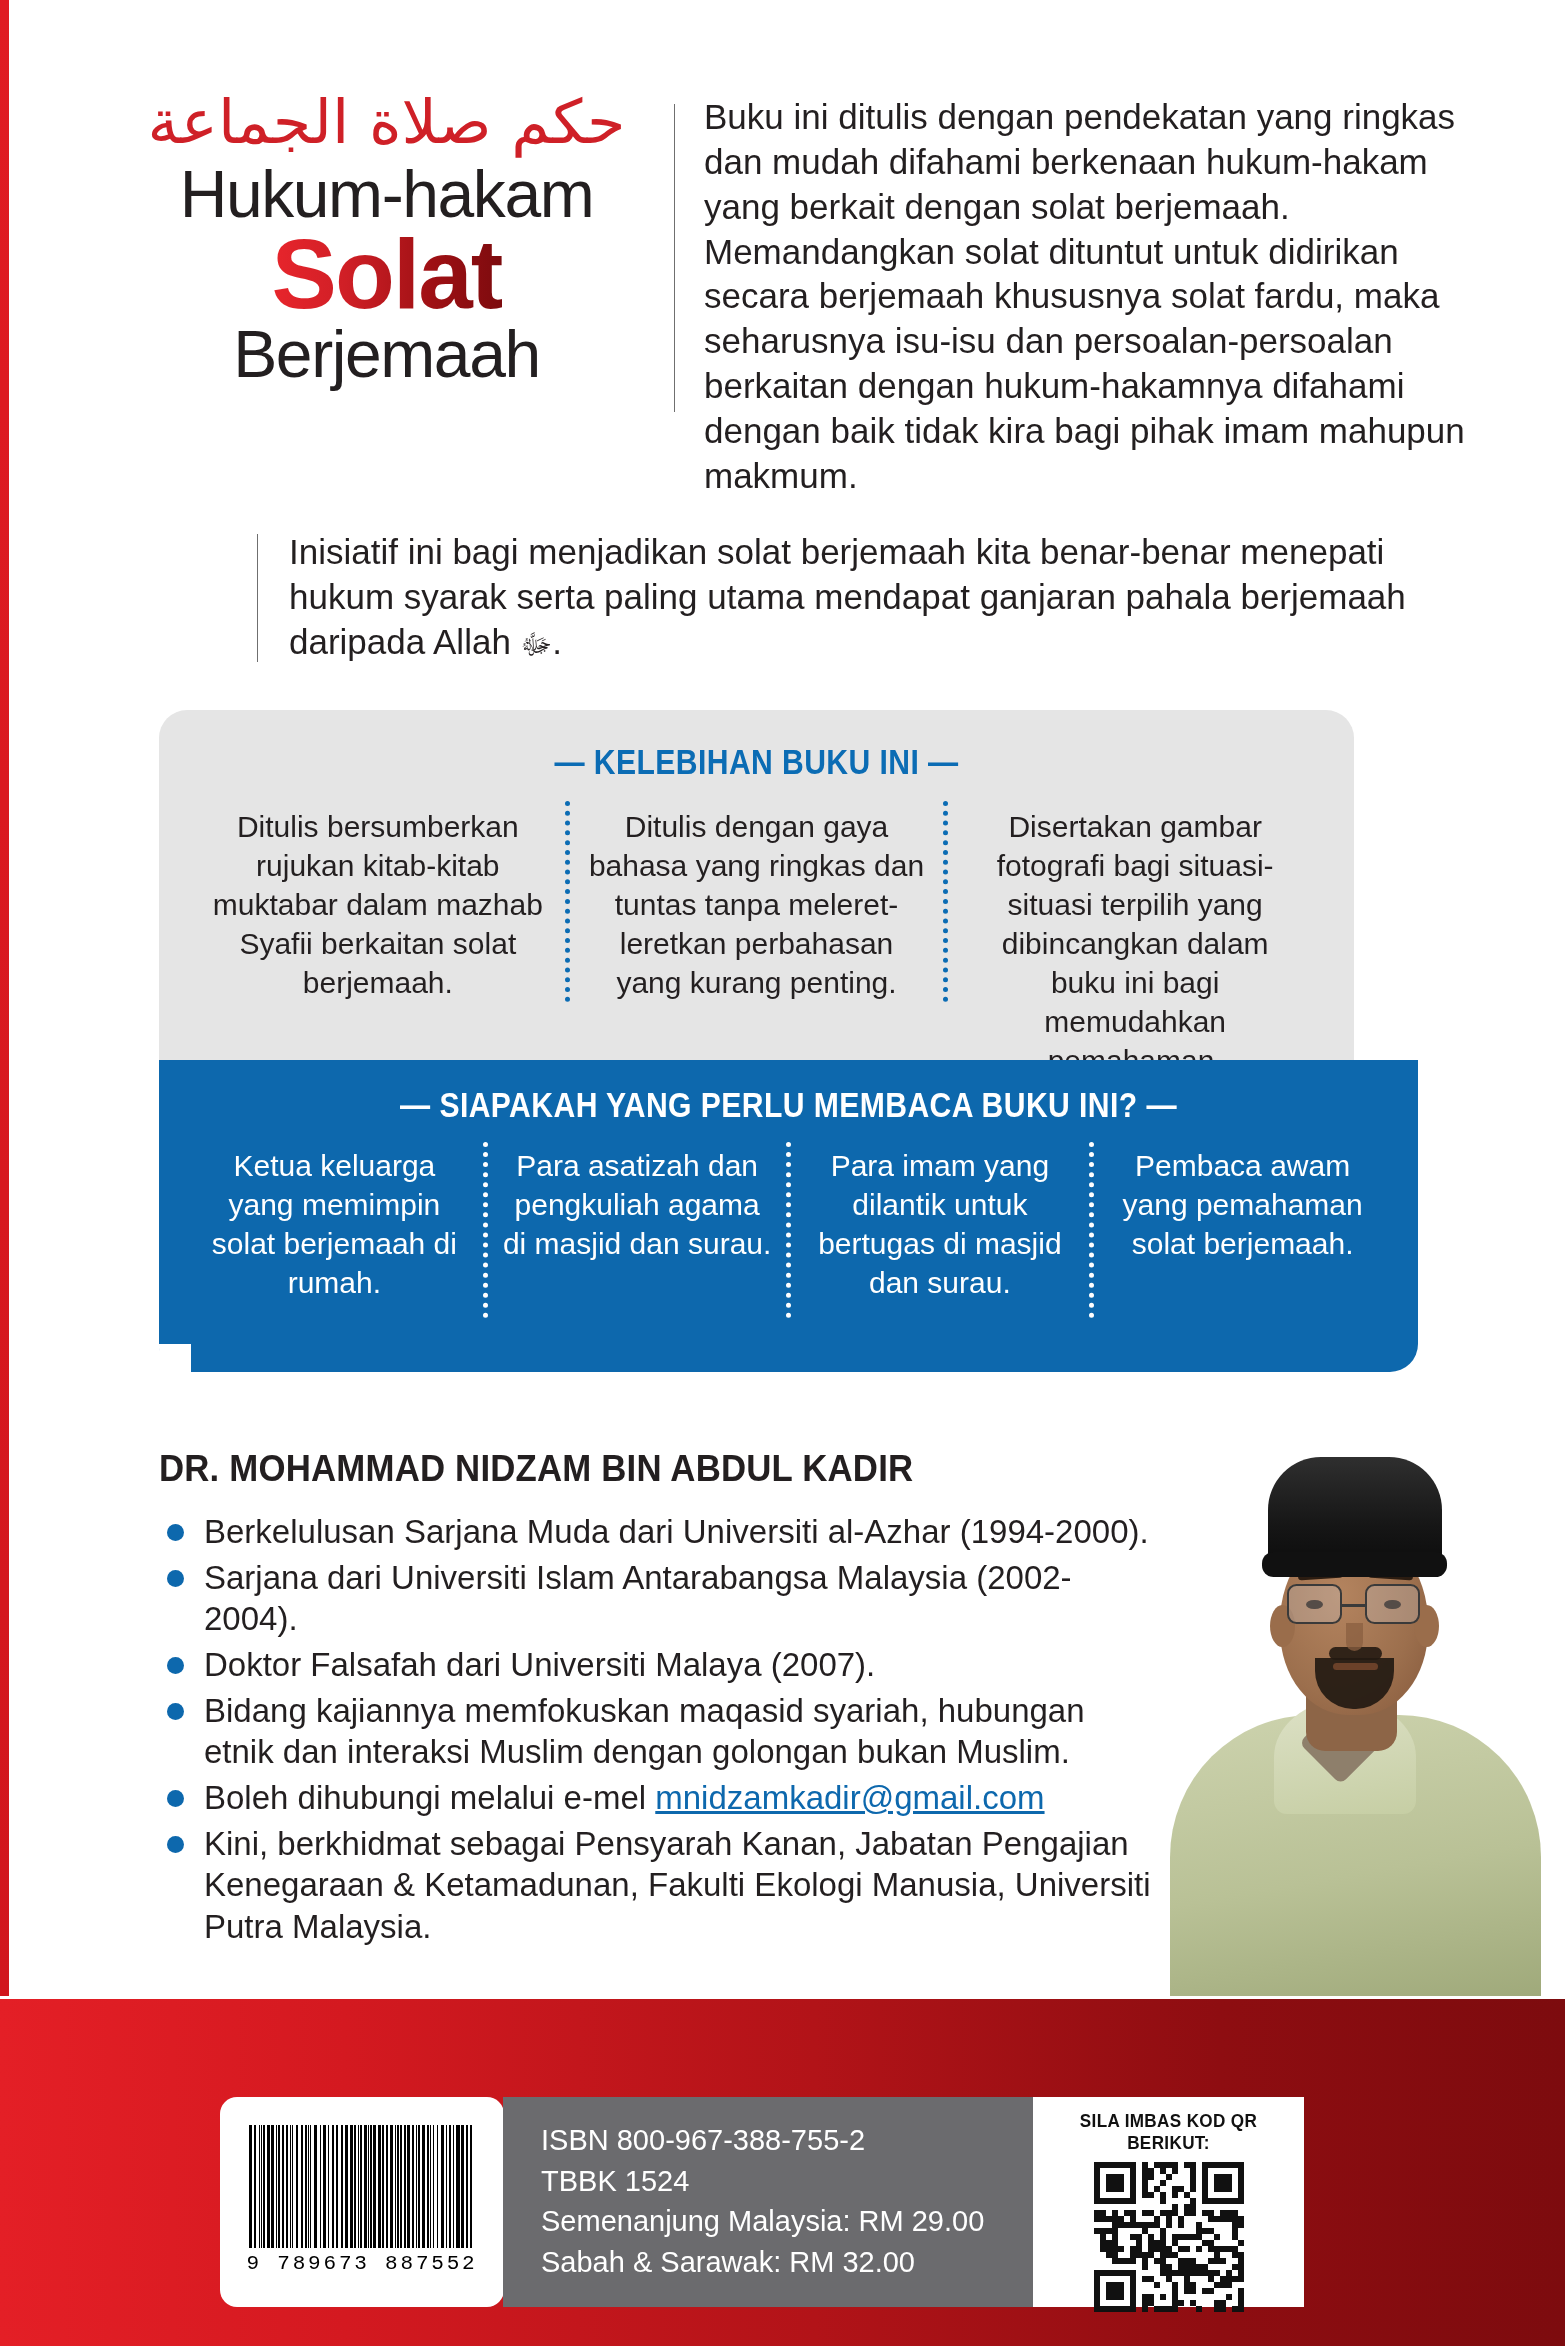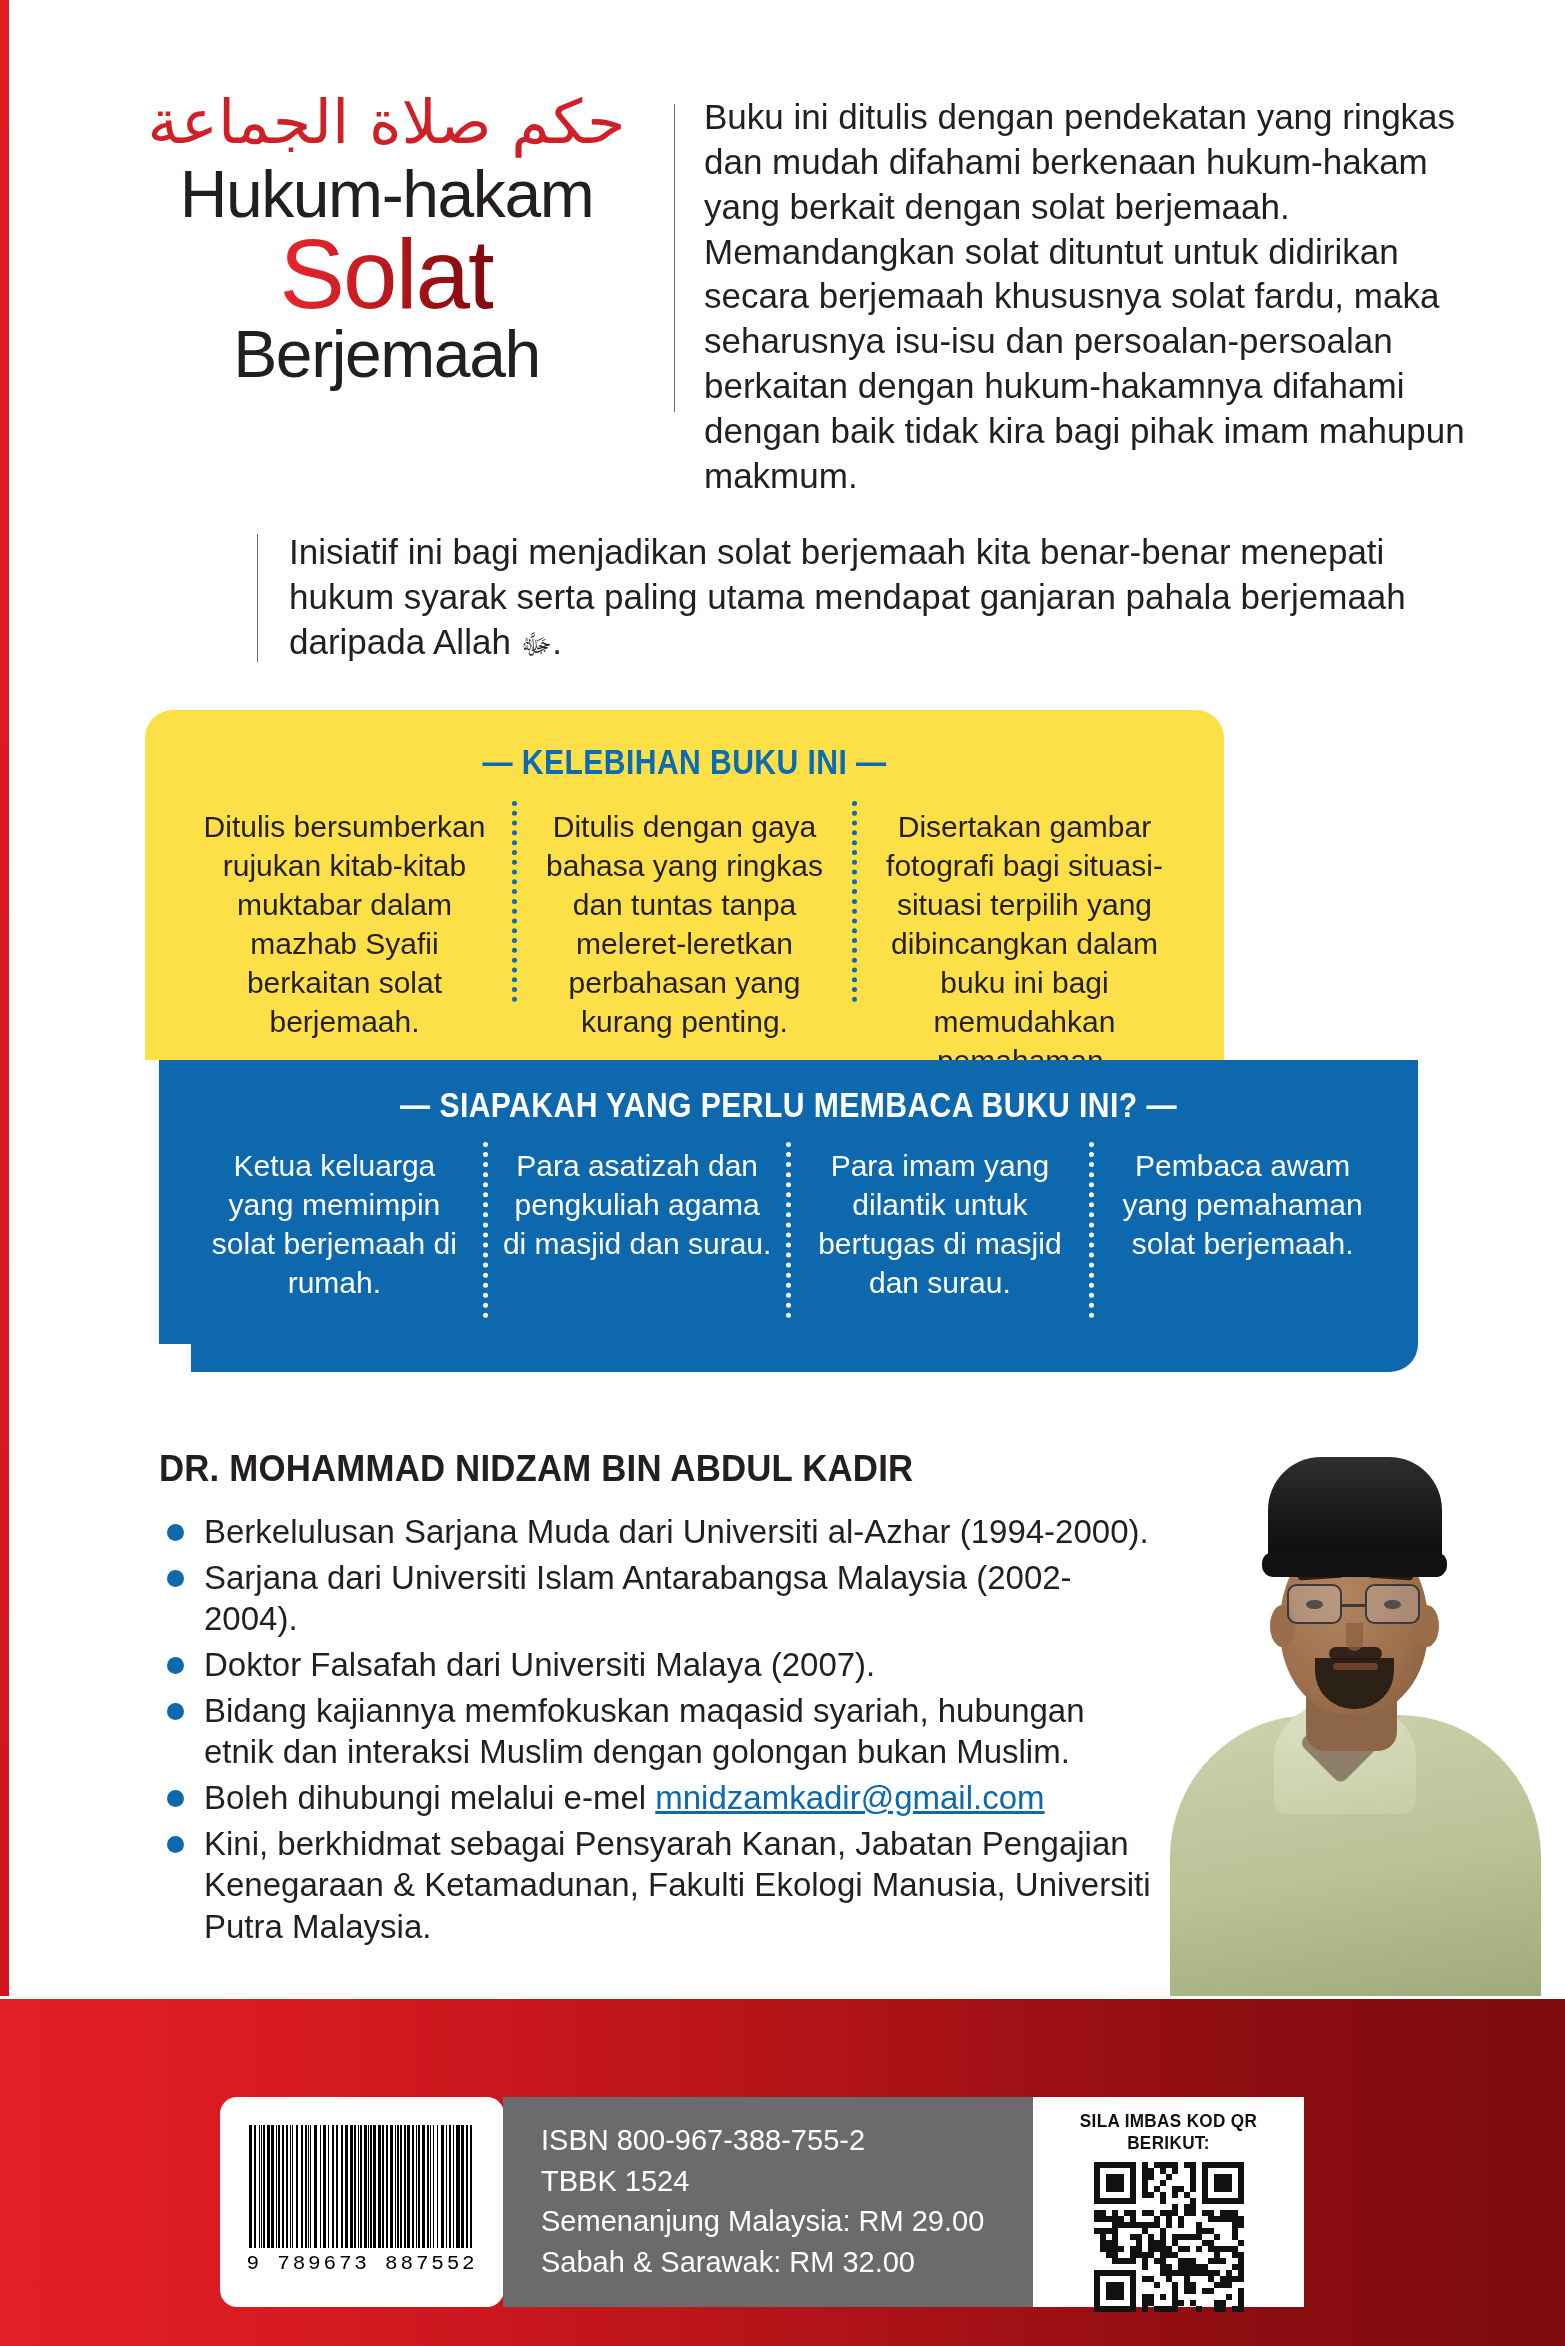--- a/index.html
+++ b/index.html
@@ -43,21 +43,21 @@
     white-space:nowrap;
     letter-spacing:-1.9px;
     margin-bottom:3.8px;
     transform:scaleX(1.02);
   }
   .title-l1 {
     font-size:66px; color:#231f20; font-weight:400;
     line-height:1.0; letter-spacing:-1.4px;
   }
   .title-l2 {
-    font-size:98px; font-weight:400; line-height:0.96;
+    font-size:98px; font-weight:700; line-height:0.96;
     letter-spacing:-1.9px;
     background:linear-gradient(90deg,#e8252c 0%,#d01f26 32%,#9e1014 70%,#7d0b0e 100%);
     -webkit-background-clip:text; background-clip:text;
     color:transparent;
     display:inline-block;
     text-align:center;
   }
   .title-l3 {
     font-size:66px; color:#231f20; font-weight:400;
     line-height:1.0; letter-spacing:-1.4px;
@@ -72,22 +72,22 @@
 
   .blurb-2-wrap { position:absolute; left:0; top:530px; width:1565px; }
   .blurb-2 {
     position:absolute; left:289px; top:0; width:1164px;
     font-size:35px; line-height:1.285; color:#231f20;
   }
   .allah-glyph { font-family:"DejaVu Sans", sans-serif; font-size:28px; }
 
   
   .panel-beige {
-    position:absolute; left:145px; top:710px; width:1079px; height:350px;
-    background:#fde047;
+    position:absolute; left:159px; top:710px; width:1195px; height:350px;
+    background:#e5e5e5;
     border-radius:28px 28px 0 0;
   }
   .panel-head-beige {
     text-align:center; color:#0b6cb4;
     font-family:"Liberation Sans Narrow","Liberation Sans", sans-serif;
     font-weight:bold; font-size:35px; letter-spacing:0.5px;
     padding-top:32px; transform:scaleX(.86); transform-origin:center;
   }
   .cols3 {
     display:flex; padding:24.6px 32px 0 32px; height:256px;

